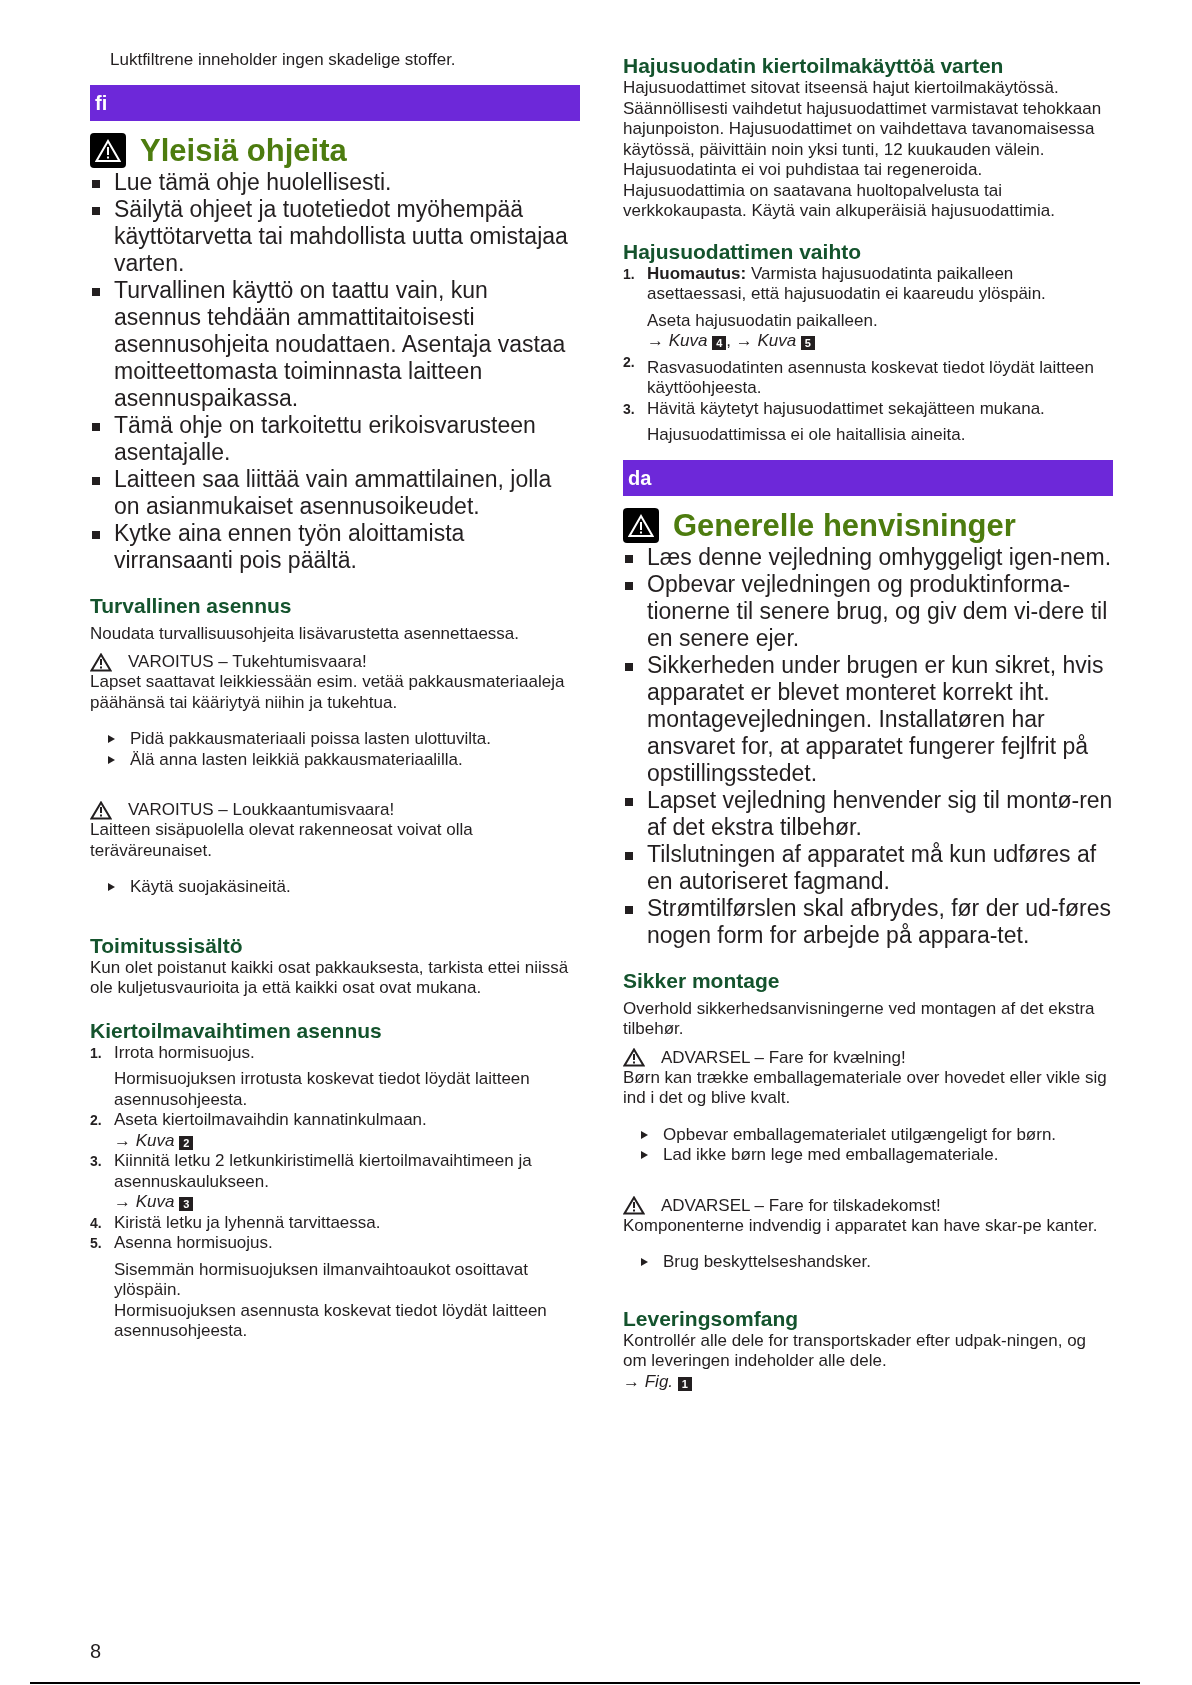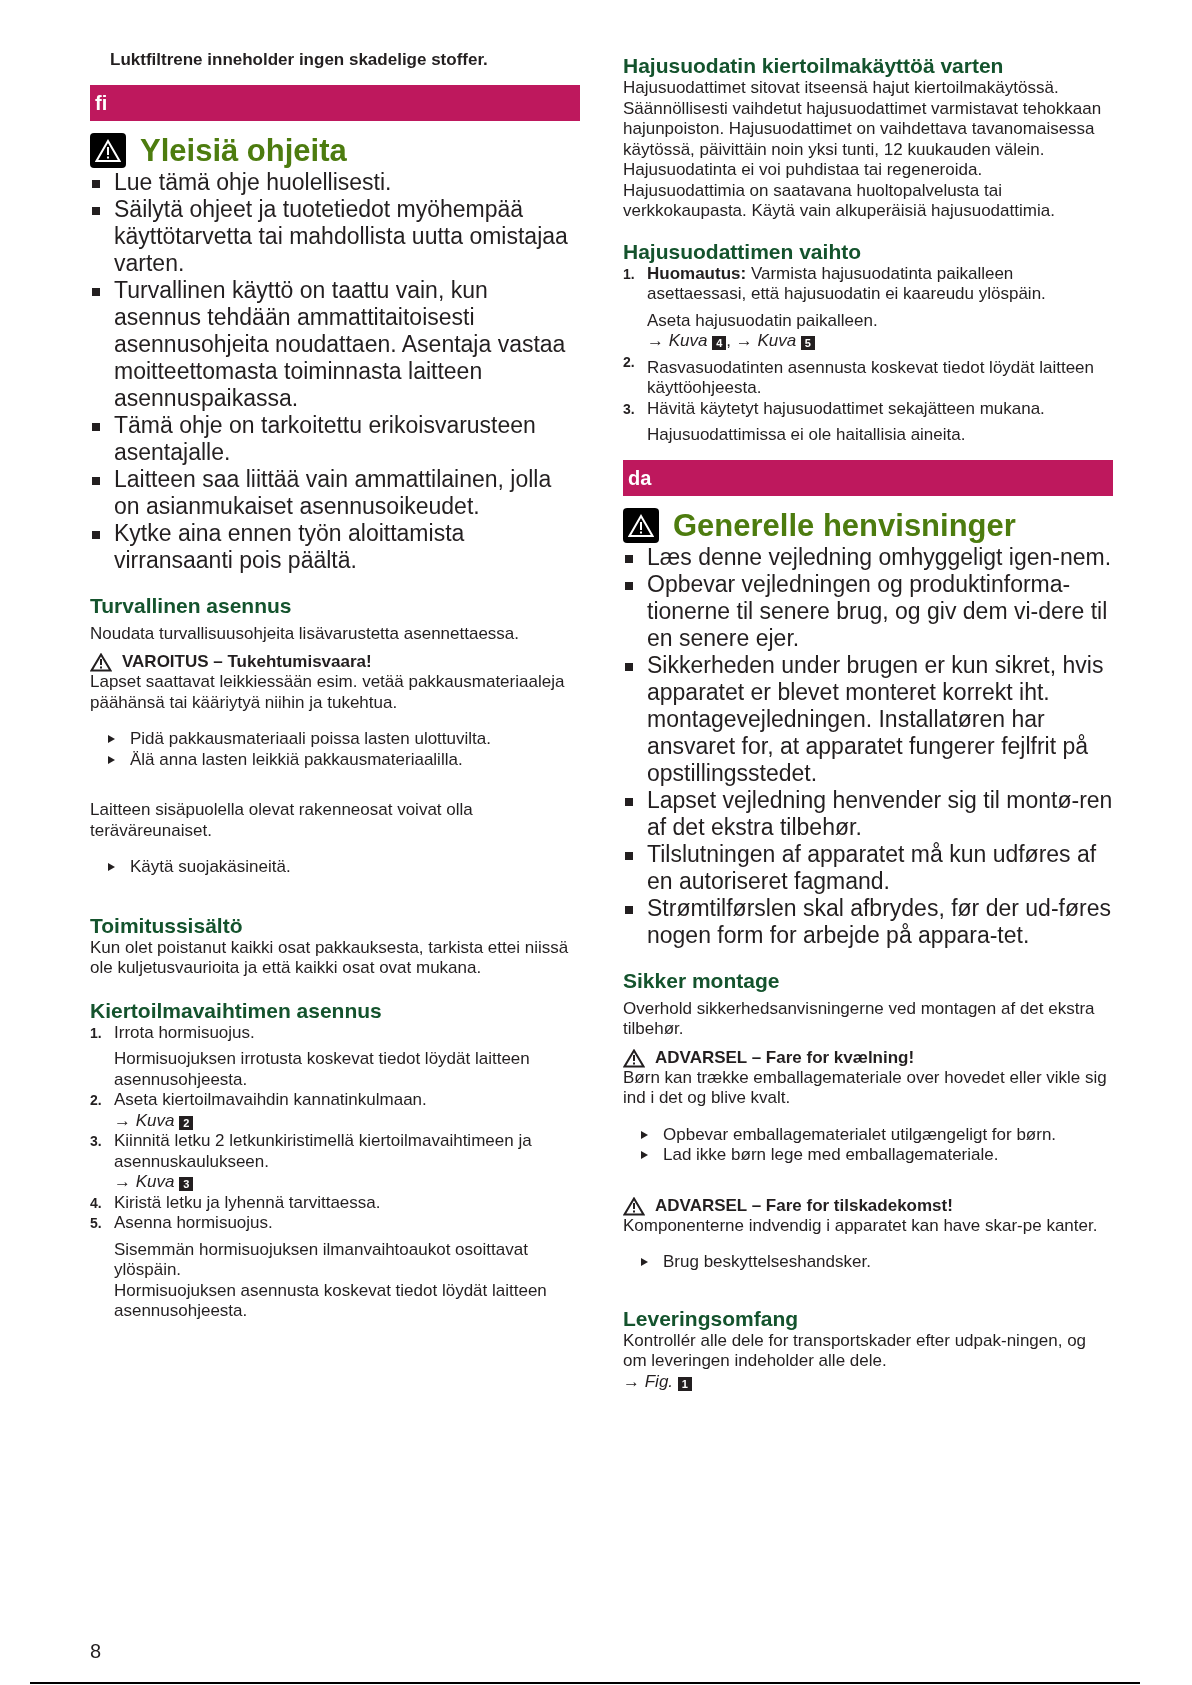--- a/index.html
+++ b/index.html
@@ -5,23 +5,23 @@
   html, body { margin: 0; padding: 0; background: #ffffff; }
   body {
     width: 1192px; height: 1685px; position: relative; overflow: hidden;
     font-family: "Liberation Sans", sans-serif; color: #231f20;
   }
   .col { position: absolute; top: 0; }
   .col-left { left: 90px; width: 490px; }
   .col-right { left: 623px; width: 490px; }
 
   .p { font-size: 17px; line-height: 20.5px; margin: 0; }
-  .indent { padding-left: 24px; font-weight: bold; }
+  .indent { padding-left: 24px; }
   .lang-bar {
-    background: #be185d; color: #ffffff; font-weight: bold;
+    background: #6d28d9; color: #ffffff; font-weight: bold;
     font-size: 20px; height: 36px; line-height: 36px; padding-left: 5px;
   }
   .h1 {
     display: flex; align-items: center; font-weight: bold; font-size: 31px;
     color: #4d7c0f; line-height: 36px; margin: 0;
   }
   .h1-icon {
     width: 36px; height: 35px; background: #000; border-radius: 4px;
     display: inline-flex; align-items: center; justify-content: center;
     margin-right: 14px;
@@ -29,21 +29,21 @@
   .big-list { list-style: none; margin: 0; padding: 0; }
   .big-list li {
     position: relative; padding-left: 24px; font-size: 23px; line-height: 27px;
   }
   .big-list li::before {
     content: ""; position: absolute; left: 2px; top: 11px;
     width: 8px; height: 8px; background: #231f20;
   }
   .h2 { font-weight: bold; font-size: 21px; color: #14532d; line-height: 24px; margin: 0; }
   .warn-title {
-    font-weight: bold; font-size: 17px; line-height: 20px; display: flex; align-items: flex-end;
+    font-weight: normal; font-size: 17px; line-height: 20px; display: flex; align-items: center; gap: 6px;
   }
   .warn-title svg { margin-right: 10px; }
   .tri-list { list-style: none; margin: 16px; padding: 0; }
   .tri-list li { position: relative; padding-left: 24px; font-size: 17px; line-height: 20.5px; }
   .tri-list li::before {
     content: ""; position: absolute; left: 2px; top: 6px;
     border-left: 7px solid #231f20; border-top: 4.5px solid transparent; border-bottom: 4.5px solid transparent;
   }
   .steps { list-style: none; margin: 0; padding: 0; }
   .steps li { position: relative; padding-left: 24px; font-size: 17px; line-height: 20.5px; }
@@ -102,20 +102,28 @@
         <rect x="10" y="13.5" width="2" height="2" fill="#231f20"></rect>
       </svg>
     <span>VAROITUS – Tukehtumisvaara!</span>
   </div>
   <p class="p">Lapset saattavat leikkiessään esim. vetää pakkausmateriaaleja päähänsä tai kääriytyä niihin ja tukehtua.</p>
   <ul class="tri-list">
     <li>Pidä pakkausmateriaali poissa lasten ulottuvilta.</li>
     <li>Älä anna lasten leikkiä pakkausmateriaalilla.</li>
   </ul>
   <div class="gap14"></div>
+  <div class="warn-title">
+    <svg width="22" height="19" viewBox="0 0 22 19">
+        <path d="M11 1.5 L20.5 17.5 H1.5 Z" fill="none" stroke="#231f20" stroke-width="2"></path>
+        <rect x="10" y="6" width="2" height="6" fill="#231f20"></rect>
+        <rect x="10" y="13.5" width="2" height="2" fill="#231f20"></rect>
+      </svg>
+    <span>VAROITUS – Loukkaantumisvaara!</span>
+  </div>
   <p class="p">Laitteen sisäpuolella olevat rakenneosat voivat olla teräväreunaiset.</p>
   <ul class="tri-list">
     <li>Käytä suojakäsineitä.</li>
   </ul>
   <div class="gap20"></div>
 
   <h2 class="h2">Toimitussisältö</h2>
   <p class="p">Kun olet poistanut kaikki osat pakkauksesta, tarkista ettei niissä ole kuljetusvaurioita ja että kaikki osat ovat mukana.</p>
   <div class="gap20"></div>
 

